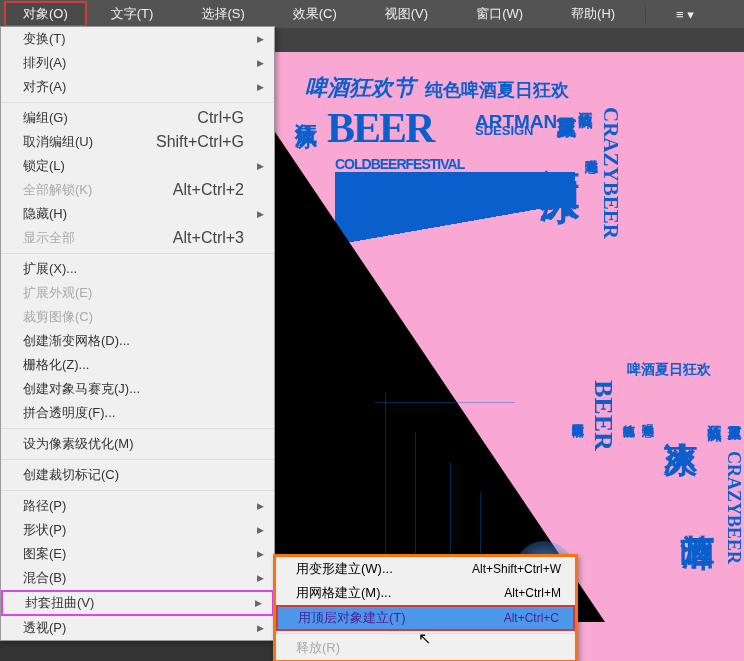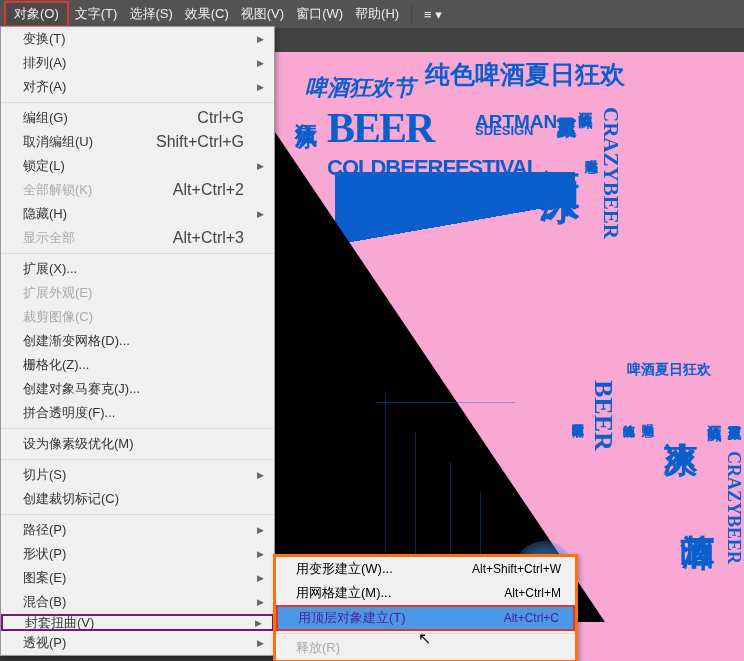--- a/index.html
+++ b/index.html
@@ -1,34 +1,34 @@
 <!DOCTYPE html>
 <html><head>
 <meta charset="utf-8">
 <style>
 *{margin:0;padding:0;box-sizing:border-box;font-family:"Microsoft YaHei",sans-serif}
 body{width:744px;height:661px;background:#333;overflow:hidden;position:relative}
 .menubar{height:28px;background:#535353;display:flex;align-items:center;padding:0 4px;color:#eee;font-size:13px}
-.menubar .mi{padding:4px 6px;cursor:default}
-.menubar .mi.active{background:#4a4a4a;border:2px solid #d73838;padding:2px 8px}
+.menubar .mi{padding:4px 24px;cursor:default}
+.menubar .mi.active{background:#4a4a4a;border:2px solid #d73838;padding:2px 17px}
 .menubar .sep{width:1px;height:18px;background:#444;margin:0 6px}
 .doctab{height:24px;background:#424242;color:#ddd;display:flex;align-items:center;padding:0 5px}
 .canvas-area{position:absolute;left:275px;top:52px;right:0;bottom:0;background:#f9a8d4}
 .artwork{position:relative;width:100%;height:100%}
 .overlay-text{position:absolute;color:#0a5fcc;font-weight:bold;line-height:1}
 .tri{position:absolute;left:0;top:80px;width:0;height:0;border-left:330px solid #000;border-top:490px solid transparent}
 .rt{position:absolute;right:0;top:310px;width:150px;text-align:center}
 .vcol{display:inline-block;writing-mode:vertical-rl;font-weight:bold;color:#0a5fcc}
 .menu{position:absolute;left:0;top:26px;width:275px;background:#f0f0f0;border:1px solid #999;box-shadow:2px 2px 5px rgba(0,0,0,0.3);font-size:13px;color:#333}
 .menu .row{height:24px;display:flex;align-items:center;padding:0 22px;position:relative}
 .menu .row.sub::after{content:"▶";position:absolute;right:10px;font-size:9px;color:#666}
 .menu .row.dis{color:#aaa}
 .menu .sc{position:absolute;right:30px;color:#444;font-size:16px}
 .menu .div{height:1px;background:#ddd;margin:3px 0}
-.menu .row.hl{border:2px solid #701a75;height:17px}
+.menu .row.hl{border:2px solid #d946ef;height:26px}
 .submenu{position:absolute;left:273px;top:554px;width:305px;background:#f0f0f0;border:3px solid #f97316;box-shadow:2px 2px 5px rgba(0,0,0,0.3);font-size:13px}
 .submenu .row{height:24px;display:flex;align-items:center;padding:0 20px;position:relative}
 .submenu .sc{position:absolute;right:14px;font-size:12px}
 .submenu .row.hl{background:#4b98e8;color:#4c1d95;border:2px solid #d73838;height:26px}
 .submenu .row.dis{color:#aaa}
 .submenu .div{height:1px;background:#ddd;margin:2px 0}
 .cursor{position:absolute;left:418px;top:629px;font-size:16px;color:#000;z-index:100;pointer-events:none}
 .guide{position:absolute;background:rgba(0,100,200,0.4)}
 .circ{position:absolute;width:60px;height:60px;border-radius:50%;background:radial-gradient(circle,#4790df,transparent)}
 </style>
@@ -44,27 +44,27 @@
     <div class="mi">窗口(W)</div>
     <div class="mi">帮助(H)</div>
     <div class="sep"></div>
     <div class="mi">≡ ▾</div>
   </div>
 <div class="doctab"></div>
 
 <div class="canvas-area">
   <div class="artwork">
     <div class="overlay-text" style="left:30px;top:25px;font-size:22px;font-style:italic">啤酒狂欢节</div>
-    <div class="overlay-text" style="left:150px;top:10px;font-size:25px">纯色啤酒夏日狂欢</div>
+    <div class="overlay-text" style="left:150px;top:29px;font-size:18px">纯色啤酒夏日狂欢</div>
     <div class="overlay-text" style="left:52px;top:55px;font-size:42px;font-family:serif;letter-spacing:-2px">BEER</div>
     <div class="overlay-text" style="left:200px;top:60px;font-size:19px">ARTMAN</div>
     <div class="overlay-text" style="left:200px;top:72px;font-size:13px">SDESIGN</div>
     <div class="overlay-text" style="left:282px;top:50px;font-size:20px;writing-mode:vertical-rl">冰爽夏日</div>
     <div class="overlay-text" style="left:282px;top:50px;font-size:14px;writing-mode:vertical-rl;margin-left:22px">疯狂啤酒</div>
-    <div class="overlay-text" style="left:52px;top:105px;font-size:22px;letter-spacing:-1px">COLDBEERFESTIVAL</div>
+    <div class="overlay-text" style="left:60px;top:105px;font-size:14px;letter-spacing:-1px">COLDBEERFESTIVAL</div>
     <div class="overlay-text" style="left:20px;top:55px;font-size:22px;writing-mode:vertical-rl">疯凉狂</div>
     <div class="overlay-text" style="left:265px;top:100px;font-size:40px;writing-mode:vertical-rl;letter-spacing:-5px">冰爽啤酒</div>
     <div class="overlay-text" style="left:310px;top:98px;font-size:13px;writing-mode:vertical-rl">邀您喝</div>
     <div class="overlay-text" style="left:325px;top:55px;font-size:21px;writing-mode:vertical-rl;font-family:Arial Black">CRAZYBEER</div>
     <div style="position:absolute;left:60px;top:120px;width:240px;height:140px;background:linear-gradient(170deg,#0a5fcc 40%,transparent 40%)"></div>
     <div class="tri"></div>
     <div class="guide" style="left:110px;top:340px;width:1px;height:250px"></div>
     <div class="guide" style="left:140px;top:380px;width:1px;height:210px"></div>
     <div class="guide" style="left:175px;top:410px;width:1px;height:180px"></div>
     <div class="guide" style="left:205px;top:440px;width:1px;height:150px"></div>
@@ -143,23 +143,20 @@
       <span>创建对象马赛克(J)...</span>
     </div>
     <div class="row">
       <span>拼合透明度(F)...</span>
     </div>
     <div class="div"></div>
     <div class="row">
       <span>设为像素级优化(M)</span>
     </div>
     <div class="div"></div>
-    <div class="row sub">
-      <span>切片(S)</span>
-    </div>
     <div class="row">
       <span>创建裁切标记(C)</span>
     </div>
     <div class="div"></div>
     <div class="row sub">
       <span>路径(P)</span>
     </div>
     <div class="row sub">
       <span>形状(P)</span>
     </div>

